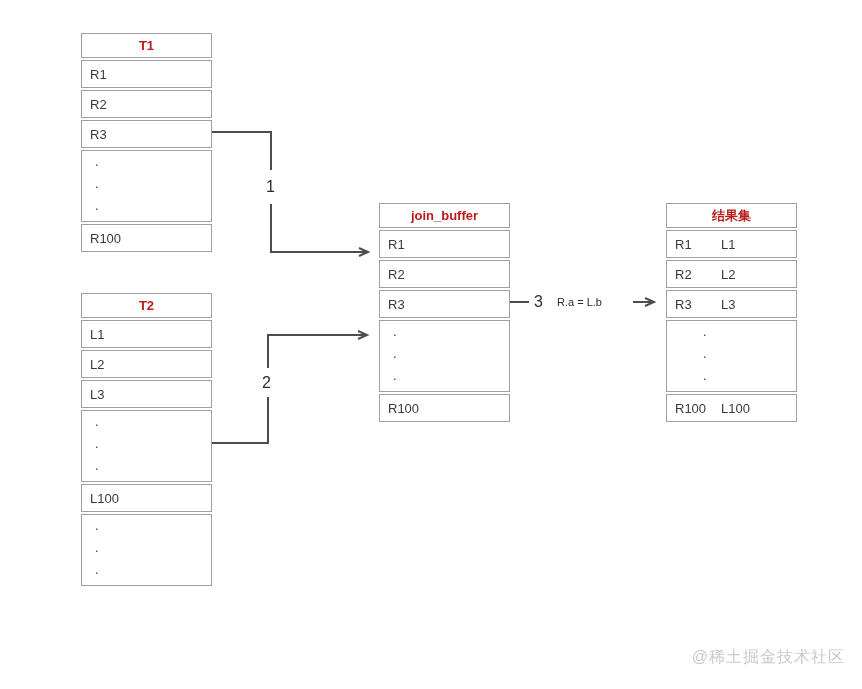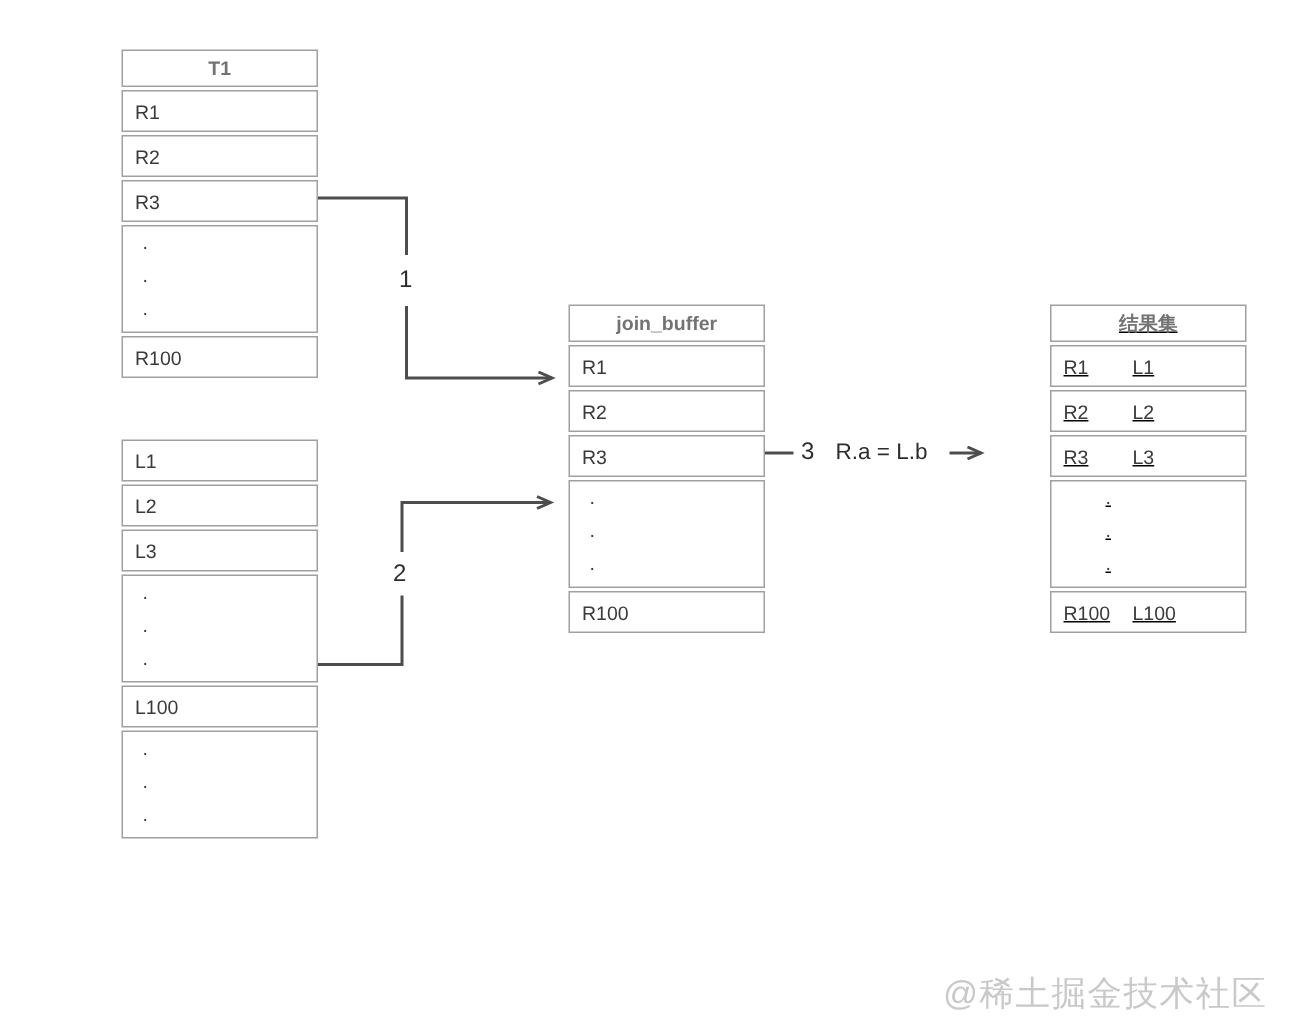--- a/index.html
+++ b/index.html
@@ -28,21 +28,21 @@
     padding: 0 8px;
     font-size: 13px;
     color: #3a3a3a;
   }
   .row.header {
     height: 25px;
     justify-content: center;
     padding: 0;
     font-weight: bold;
     font-size: 13px;
-    color: #737373;
+    color: #b91c1c;
   }
   .row.dots {
     height: 72px;
     flex-direction: column;
     align-items: flex-start;
     justify-content: center;
     padding: 0 0 0 13px;
   }
   .row.dots span {
     display: block;
@@ -61,30 +61,30 @@
     pointer-events: none;
   }
   .step-num {
     position: absolute;
     font-size: 16px;
     color: #2d2d2d;
     line-height: 18px;
   }
   .cond-label {
     position: absolute;
-    font-size: 15px;
+    font-size: 11px;
     color: #2d2d2d;
     line-height: 18px;
     white-space: nowrap;
   }
   .watermark {
     position: absolute;
     right: 17px;
     top: 647px;
-    font-size: 23px;
+    font-size: 16px;
     color: #c9c9c9;
     letter-spacing: 1px;
   }
 </style>
 </head>
 <body>
 
 <div class="canvas">
 
   <svg class="arrow-layer" width="862" height="689" viewBox="0 0 862 689">
@@ -111,20 +111,21 @@
     <div class="row">R3</div>
     <div class="row dots">
       <span>.</span>
       <span>.</span>
       <span>.</span>
     </div>
     <div class="row">R100</div>
   </div>
 
   <div class="tbl" style="left:81px; top:293px;">
+    <div class="row header">T2</div>
     <div class="row">L1</div>
     <div class="row">L2</div>
     <div class="row">L3</div>
     <div class="row dots">
       <span>.</span>
       <span>.</span>
       <span>.</span>
     </div>
     <div class="row">L100</div>
     <div class="row dots">
@@ -140,21 +141,21 @@
     <div class="row">R2</div>
     <div class="row">R3</div>
     <div class="row dots">
       <span>.</span>
       <span>.</span>
       <span>.</span>
     </div>
     <div class="row">R100</div>
   </div>
 
-  <div class="tbl" style="left:700px; top:203px;text-decoration:underline;">
+  <div class="tbl" style="left:666px; top:203px;">
     <div class="row header">结果集</div>
     <div class="row pair">
       <span class="c1">R1</span>
       <span class="c2">L1</span>
     </div>
     <div class="row pair">
       <span class="c1">R2</span>
       <span class="c2">L2</span>
     </div>
     <div class="row pair">

